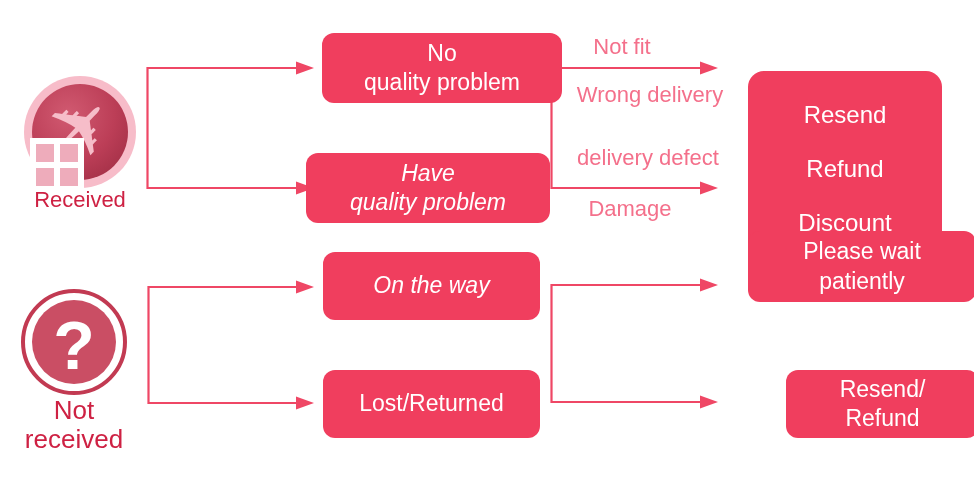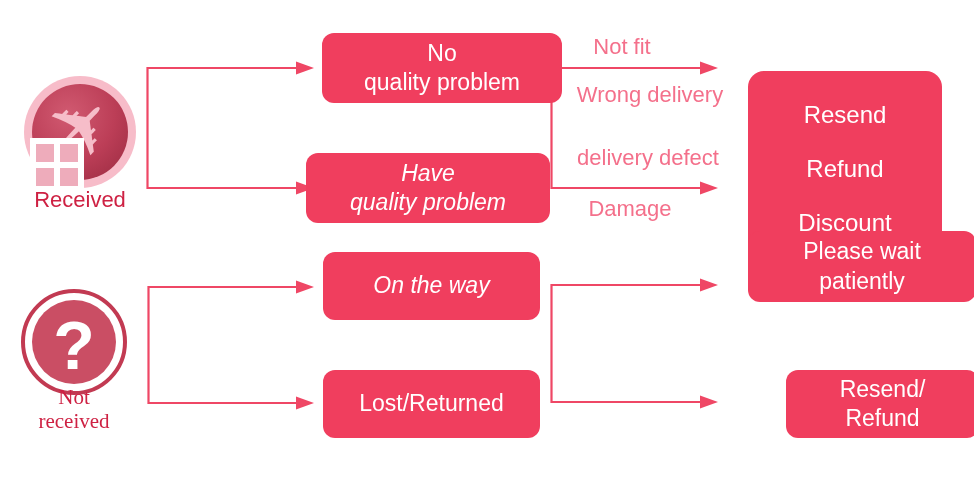--- a/index.html
+++ b/index.html
@@ -32,21 +32,21 @@
   .r3{left:750px;top:370px;width:193px;height:68px;margin-left:36px;}
   .reason{
     position:absolute;color:#f4708b;font-size:22px;white-space:nowrap;
     transform:translate(-50%,-50%);
   }
   .rs1{left:622px;top:47px;}
   .rs2{left:650px;top:95px;}
   .rs3{left:648px;top:158px;}
   .rs4{left:630px;top:209px;}
   .lbl1{left:16px;top:188px;width:128px;}
-  .lbl2{left:15px;top:386px;width:118px;font-size:21px;font-family:Liberation Serif, serif;}
+  .lbl2{left:15px;top:396px;width:118px;font-size:26px;}
 </style>
 </head>
 <body>
 
 <div class="stage">
 
   <svg class="connectors" viewBox="0 0 974 477" xmlns="http://www.w3.org/2000/svg">
     <g stroke="#ef4765" stroke-width="2.2" fill="none">
       <path d="M296,68 H147.5 V188 H296"></path>
       <path d="M296,287 H148.5 V403 H296"></path>

